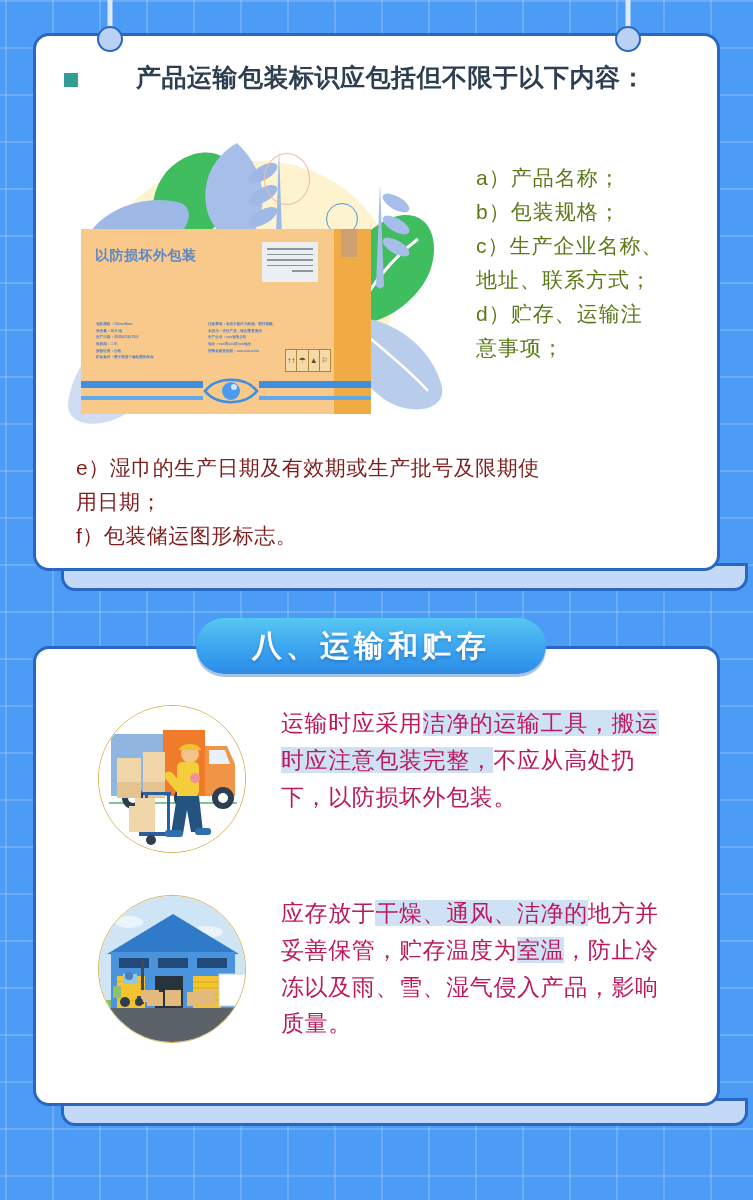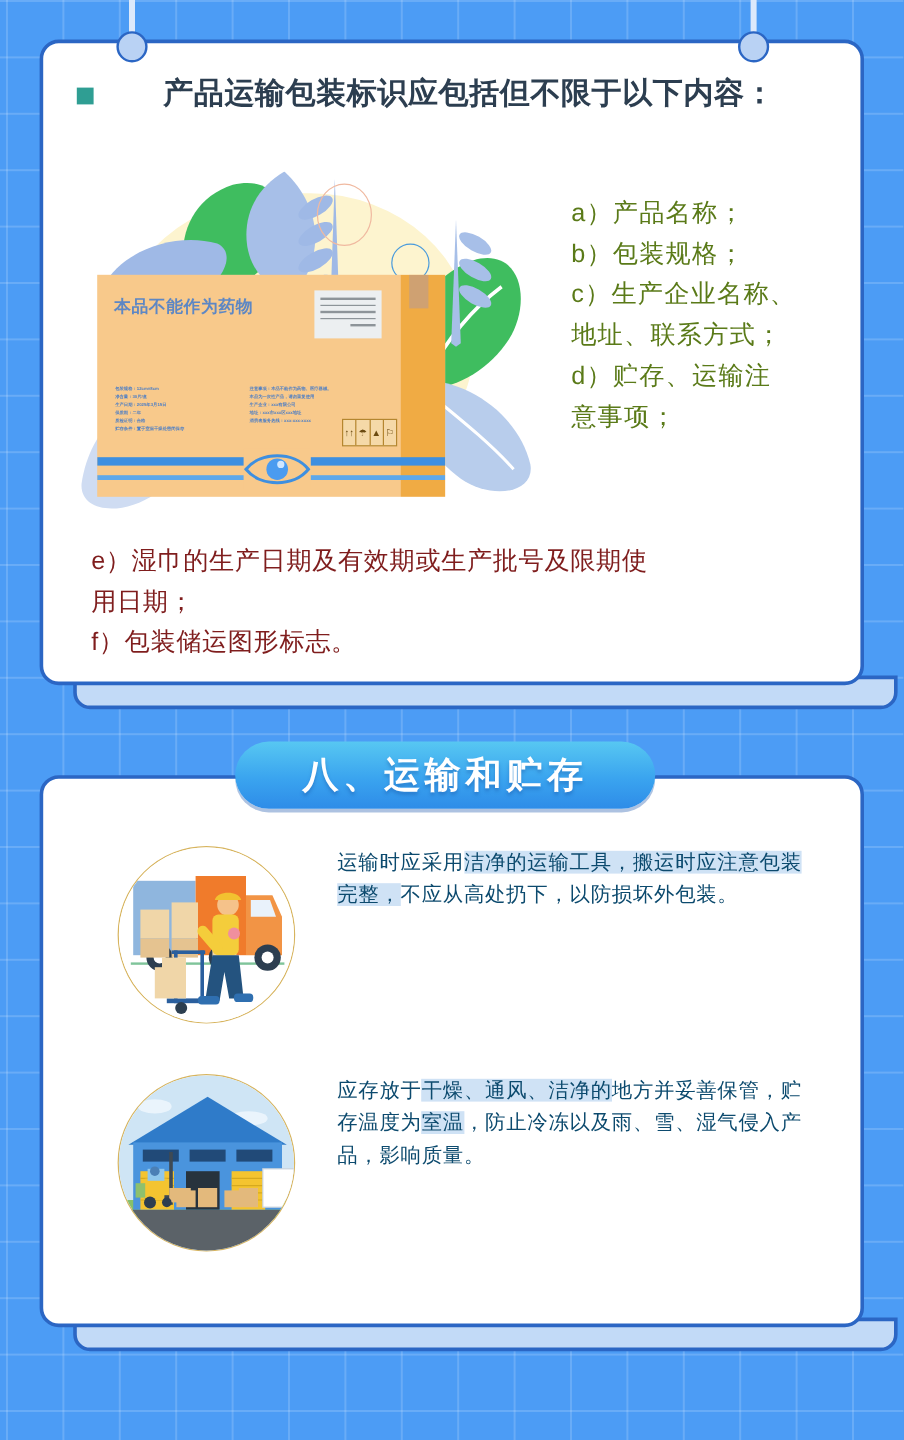--- a/index.html
+++ b/index.html
@@ -224,23 +224,23 @@
   .thumb {
     width: 148px; height: 148px;
     border-radius: 50%;
     border: 1.5px solid #d7b45e;
     overflow: hidden;
     flex: none;
     background: #ffffff;
     position: relative;
   }
   .ptext {
-    font-size: 17px;
+    font-size: 23px;
     line-height: 1.60;
-    color: #0c4a6e;
+    color: #be185d;
     letter-spacing: 0.6px;
   }
   .hl { background: #cfe2f5; }
 
   #para1 { left: 62px; top: 56px; width: 600px; }
   #para1 .ptext { margin-left: 35px; width: 400px; }
   #para2 { left: 62px; top: 246px; width: 600px; }
   #para2 .ptext { margin-left: 35px; width: 400px; }
 </style>
 </head>
@@ -307,21 +307,21 @@
         <path d="M26 26 C48 44 70 62 88 82" stroke="#ffffff" stroke-width="2.5" fill="none"></path>
       </svg>
 
       <div class="circ-out" style="left:200px; top:12px; width:46px; height:52px; border:1.5px solid #f0b9a0;"></div>
       <div class="circ-out" style="left:262px; top:62px; width:32px; height:32px; border:1.5px solid #4a9bdc;"></div>
 
       <div id="parcel">
         <div class="side-panel"></div>
         <div class="tape"></div>
 
-        <div class="box-title">本品不能作为药物</div>
+        <div class="box-title">以防损坏外包装</div>
 
         <div class="addr-label">
           <i></i>
             <i></i>
             <i></i>
             <i></i>
             <i></i>
         </div>
 
         <div class="spec-col" id="spec-left">

